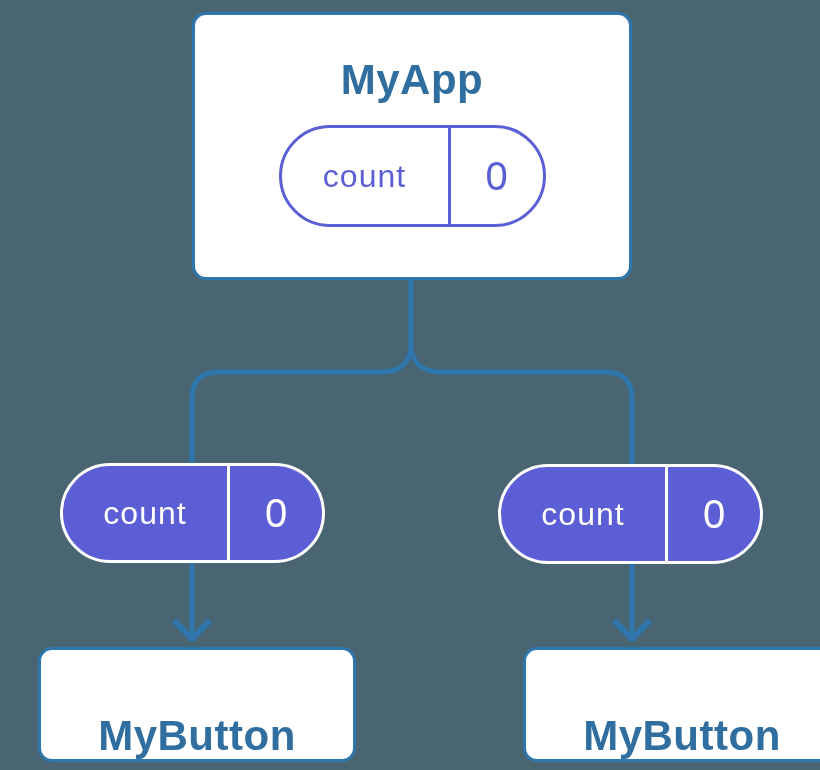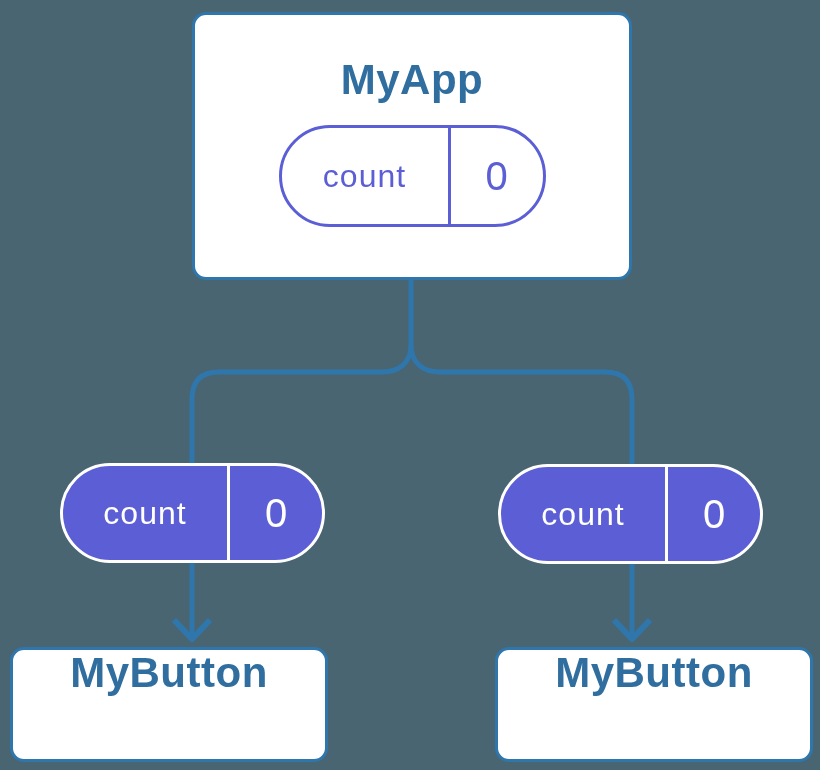--- a/index.html
+++ b/index.html
@@ -89,22 +89,23 @@
     justify-content: center;
     font-size: 40px;
     font-weight: 400;
     border-left: 3px solid currentColor;
   }
   .child-card {
     top: 647px;
     width: 318px;
     height: 115px;
     display: flex;
-    align-items: flex-start;
+    align-items: flex-end;
     justify-content: center;
+    margin-left: 28px;
   }
   .child-card-left  { left: 10px; }
   .child-card-right { left: 495px; }
 </style>
 </head>
 <body>
 
 <div class="stage">
 
   <svg class="connectors" viewBox="0 0 820 770" fill="none" xmlns="http://www.w3.org/2000/svg">

